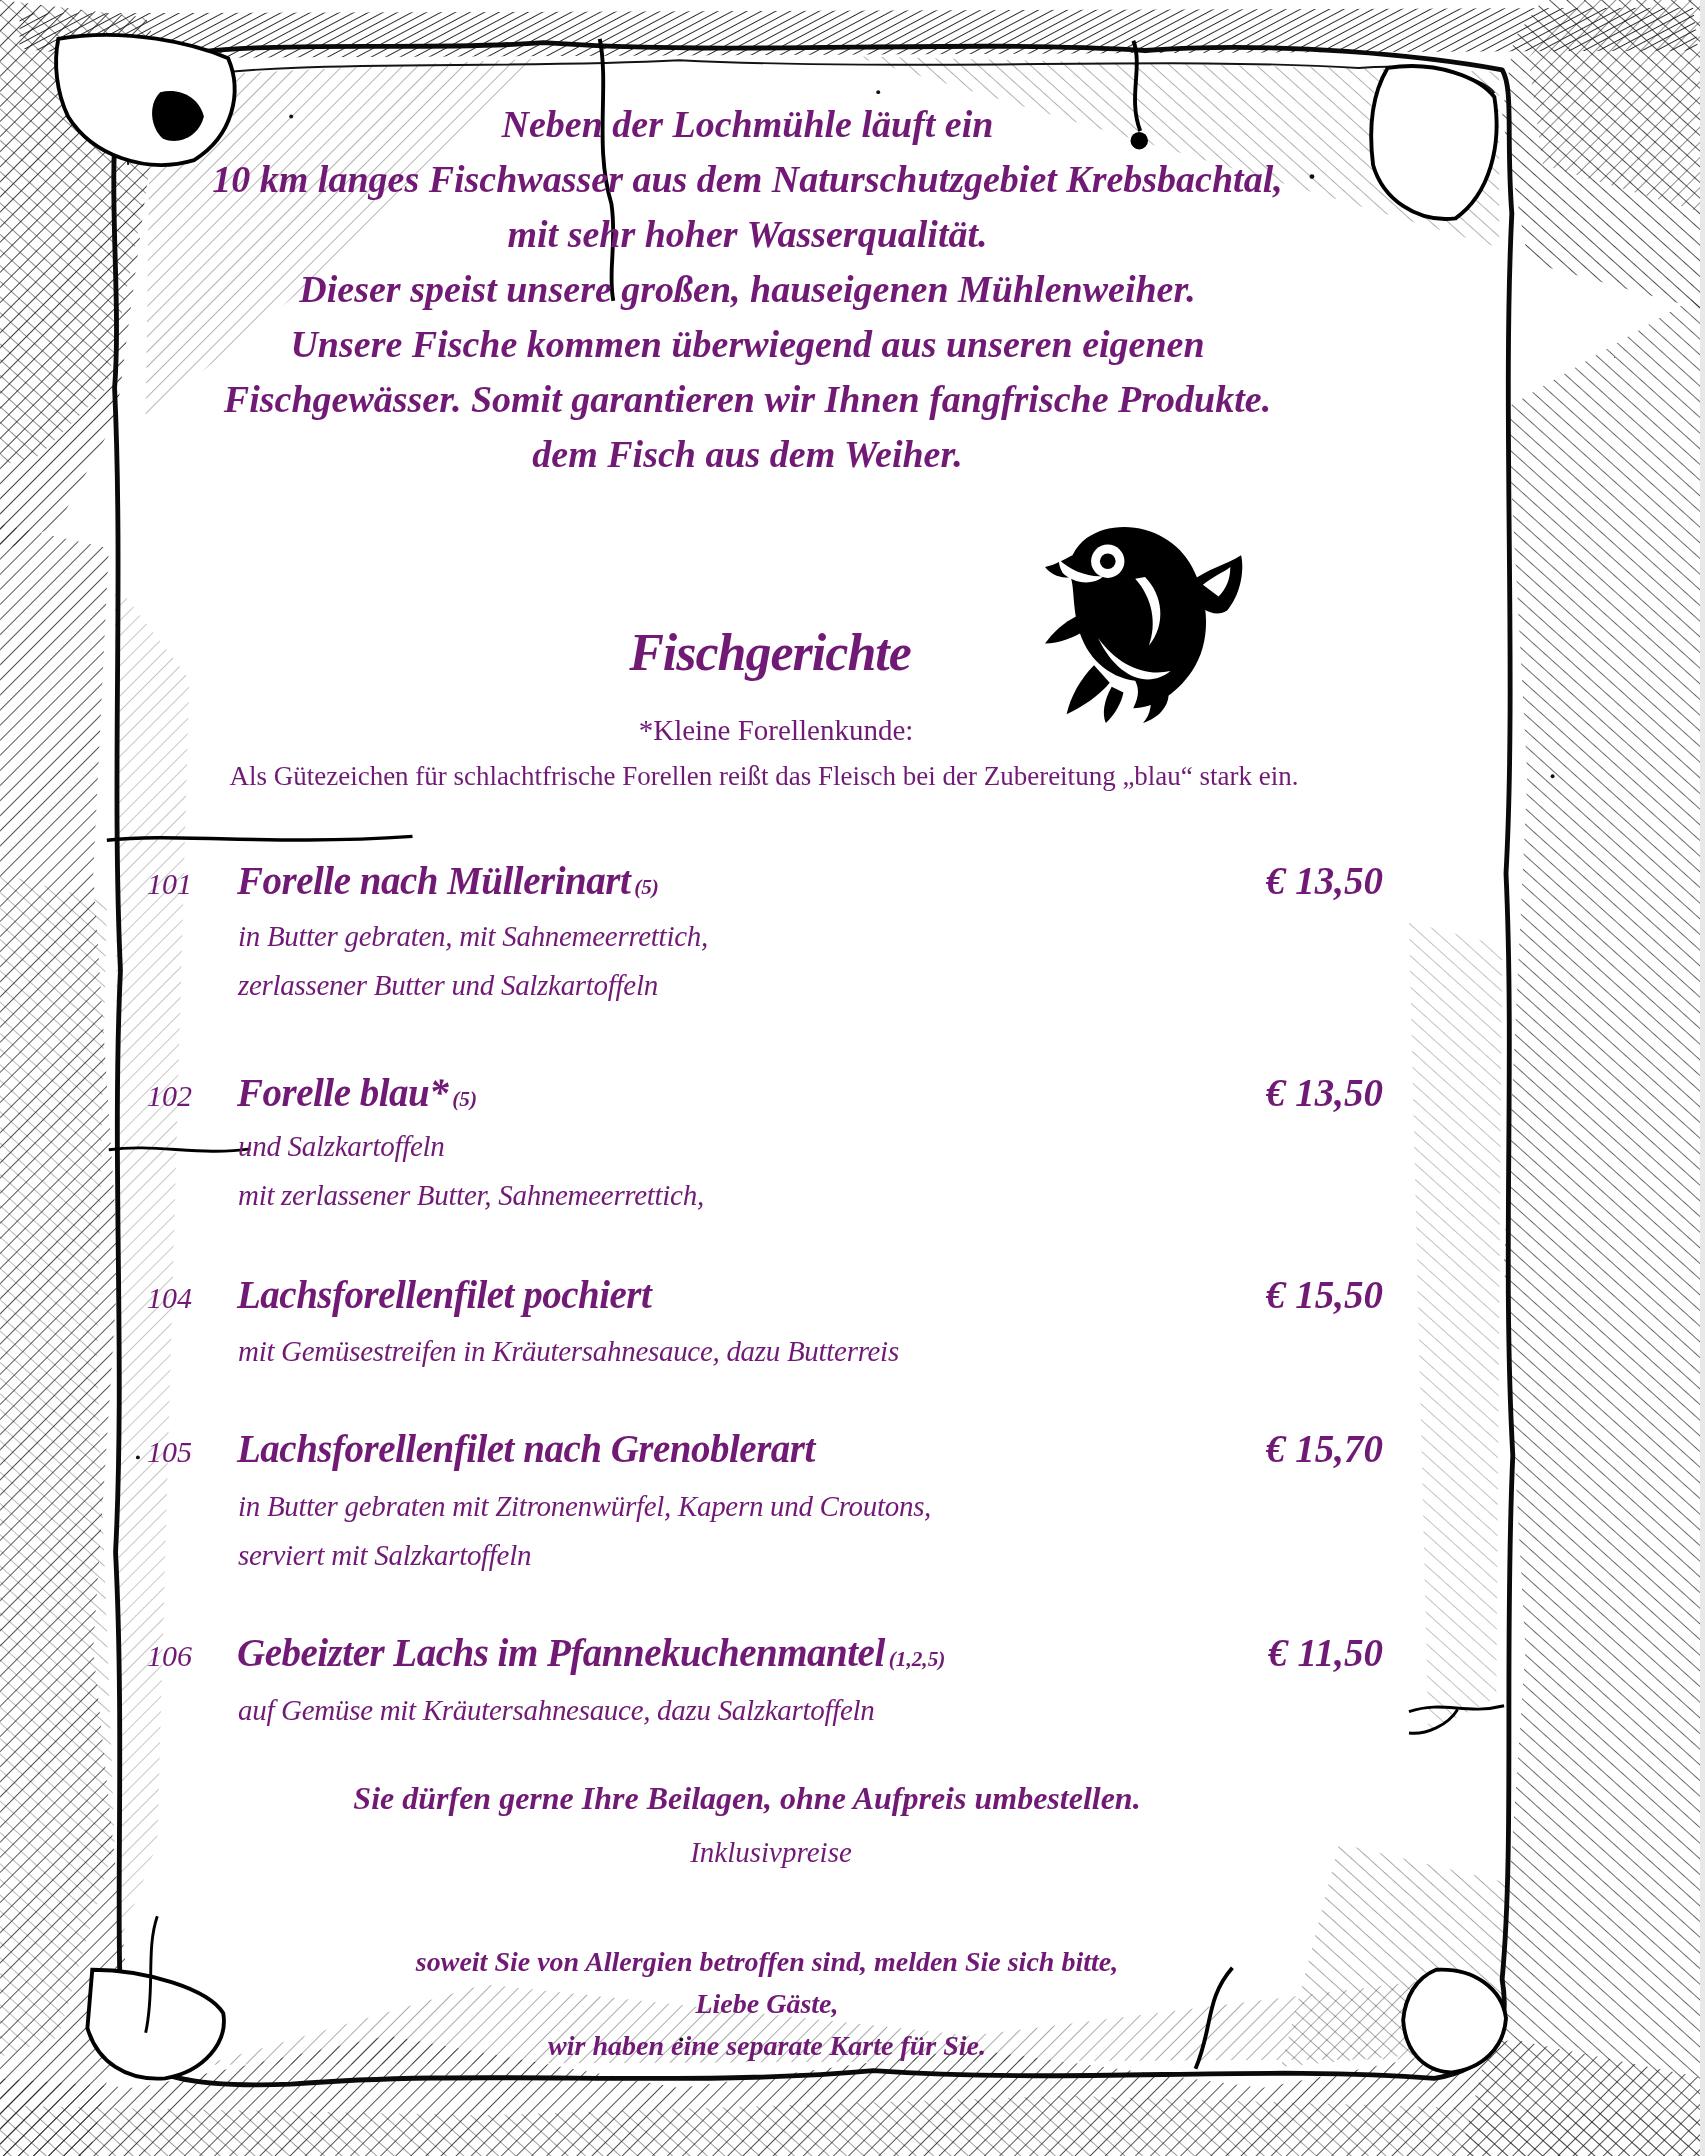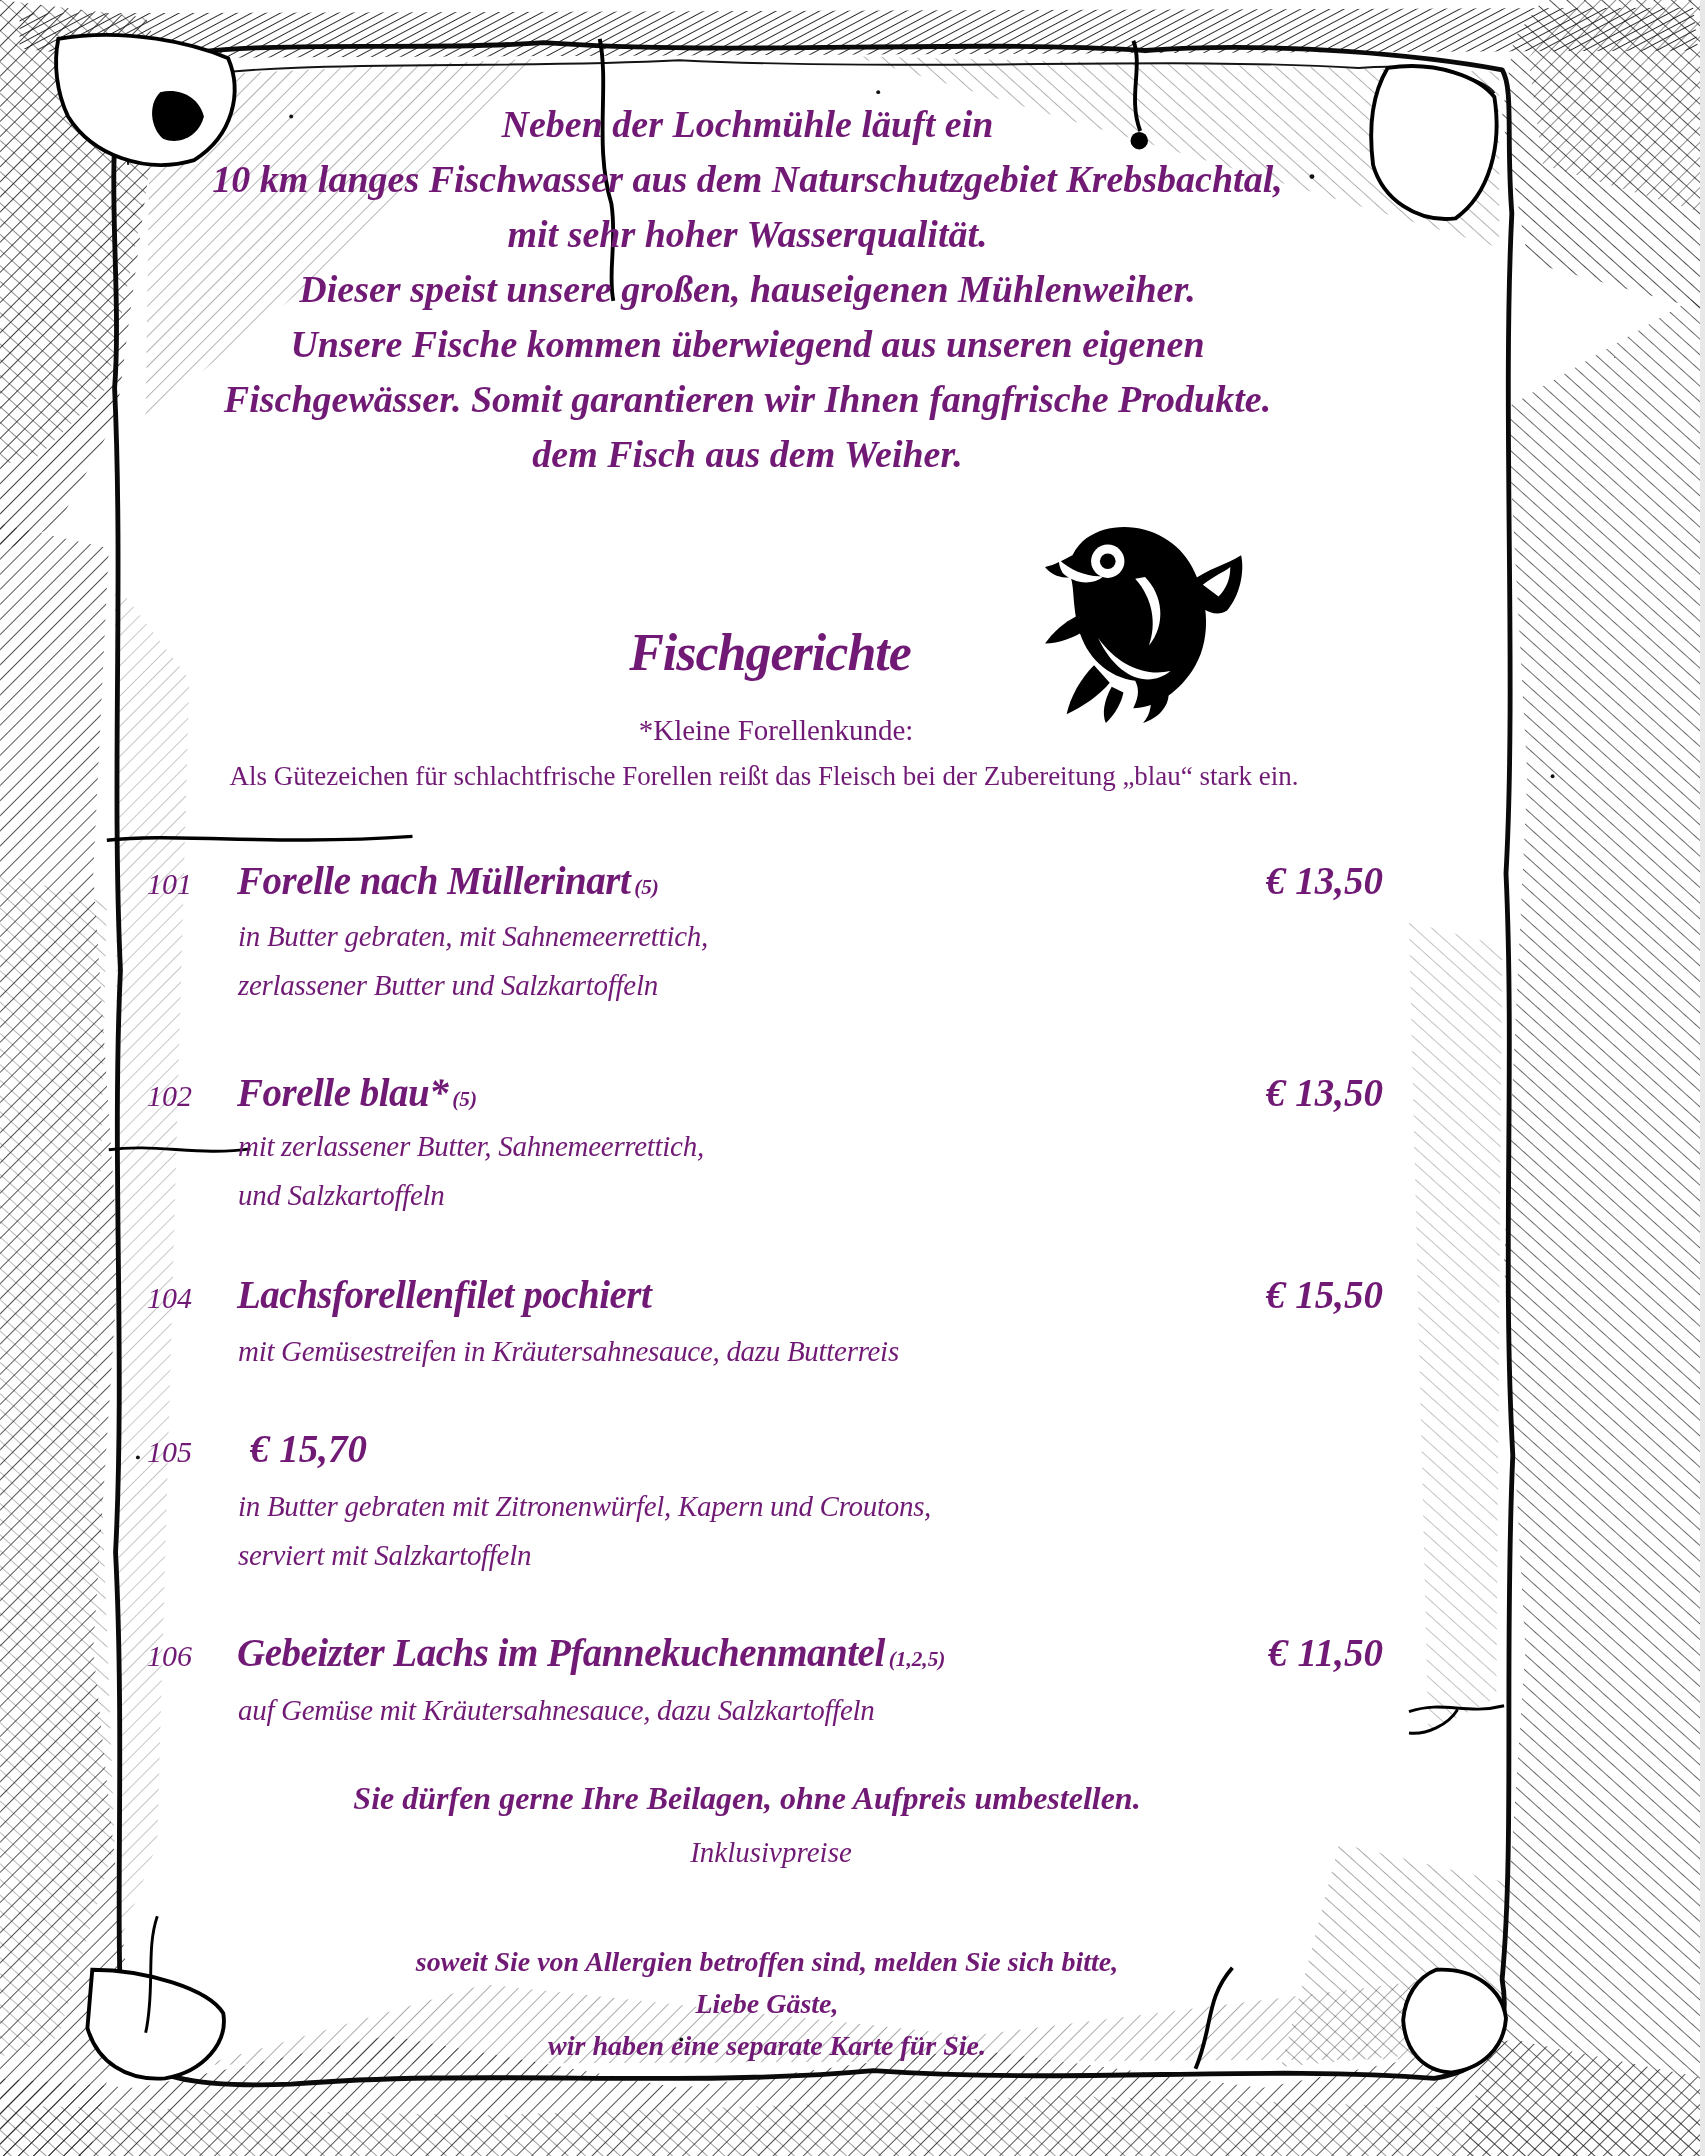--- a/index.html
+++ b/index.html
@@ -210,35 +210,36 @@
       <div>in Butter gebraten, mit Sahnemeerrettich,</div>
       <div>zerlassener Butter und Salzkartoffeln</div>
     </div>
 
     <div class="item-row" style="top:1070px">
       <span class="item-num">102</span>
       <span class="item-name"><span>Forelle blau*</span><span class="item-refs">(5)</span></span>
       <span class="item-price">€ 13,50</span>
     </div>
     <div class="item-desc" style="top:1122px">
+      <div>und Salzkartoffeln</div>
       <div>mit zerlassener Butter, Sahnemeerrettich,</div>
-      <div>und Salzkartoffeln</div>
     </div>
 
     <div class="item-row" style="top:1272px">
       <span class="item-num">104</span>
       <span class="item-name"><span>Lachsforellenfilet pochiert</span><span class="item-refs"></span></span>
       <span class="item-price">€ 15,50</span>
     </div>
     <div class="item-desc" style="top:1327px">
       <div>mit Gemüsestreifen in Kräutersahnesauce, dazu Butterreis</div>
     </div>
 
     <div class="item-row" style="top:1426px">
       <span class="item-num">105</span>
+      <span class="item-name"><span>Lachsforellenfilet nach Grenoblerart</span><span class="item-refs"></span></span>
       <span class="item-price">€ 15,70</span>
     </div>
     <div class="item-desc" style="top:1482px">
       <div>in Butter gebraten mit  Zitronenwürfel, Kapern und Croutons,</div>
       <div>serviert mit Salzkartoffeln</div>
     </div>
 
     <div class="item-row" style="top:1630px">
       <span class="item-num">106</span>
       <span class="item-name"><span>Gebeizter Lachs im Pfannekuchenmantel</span><span class="item-refs">(1,2,5)</span></span>

